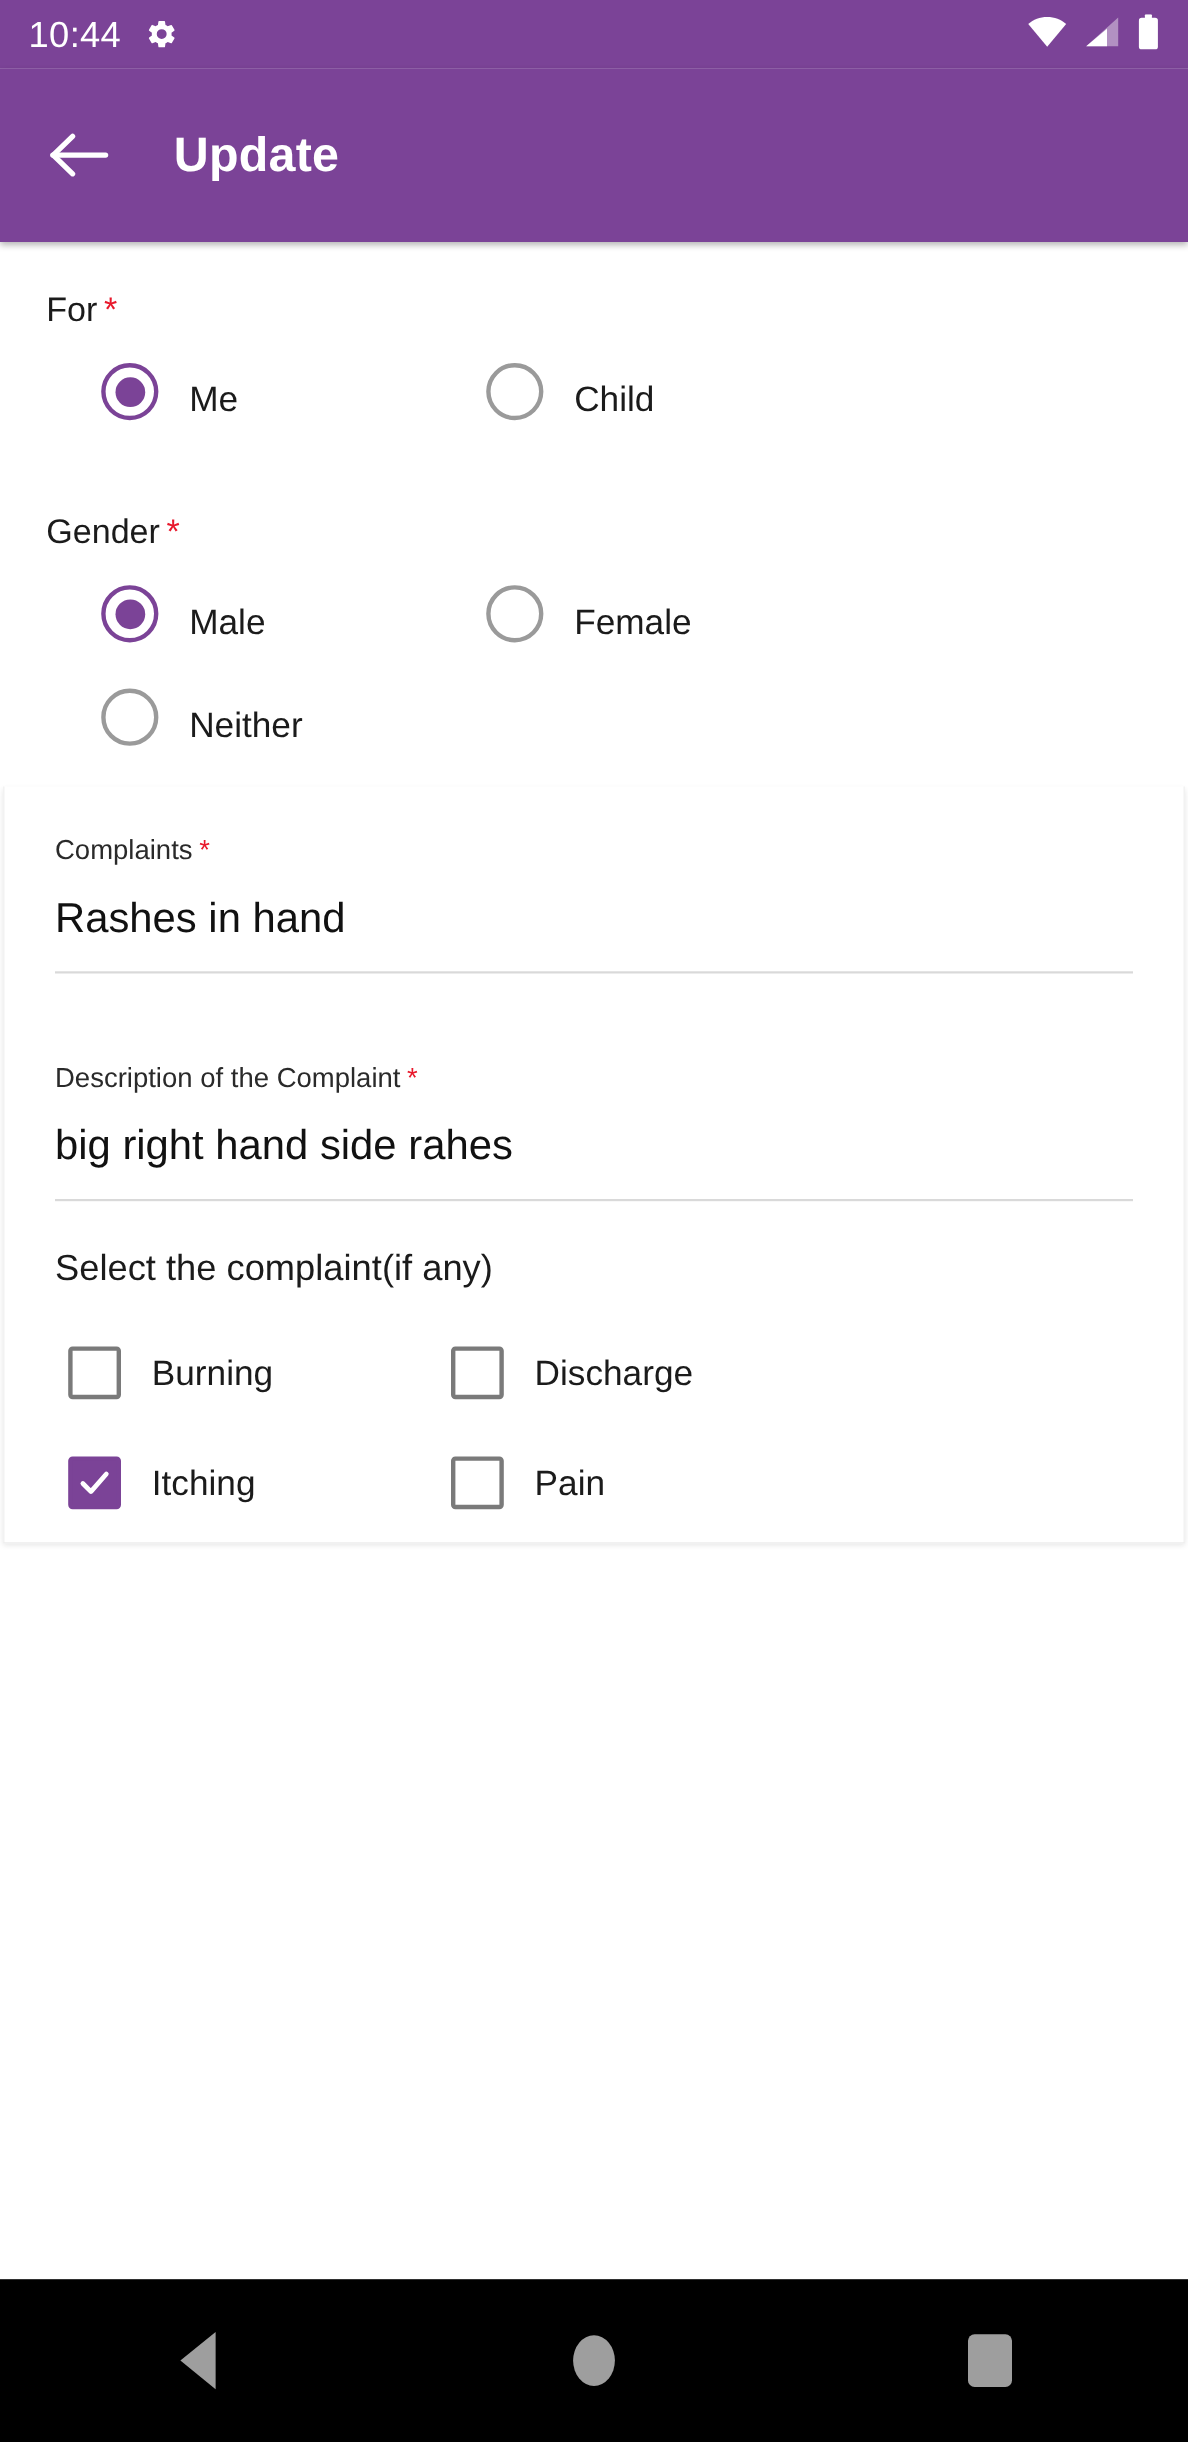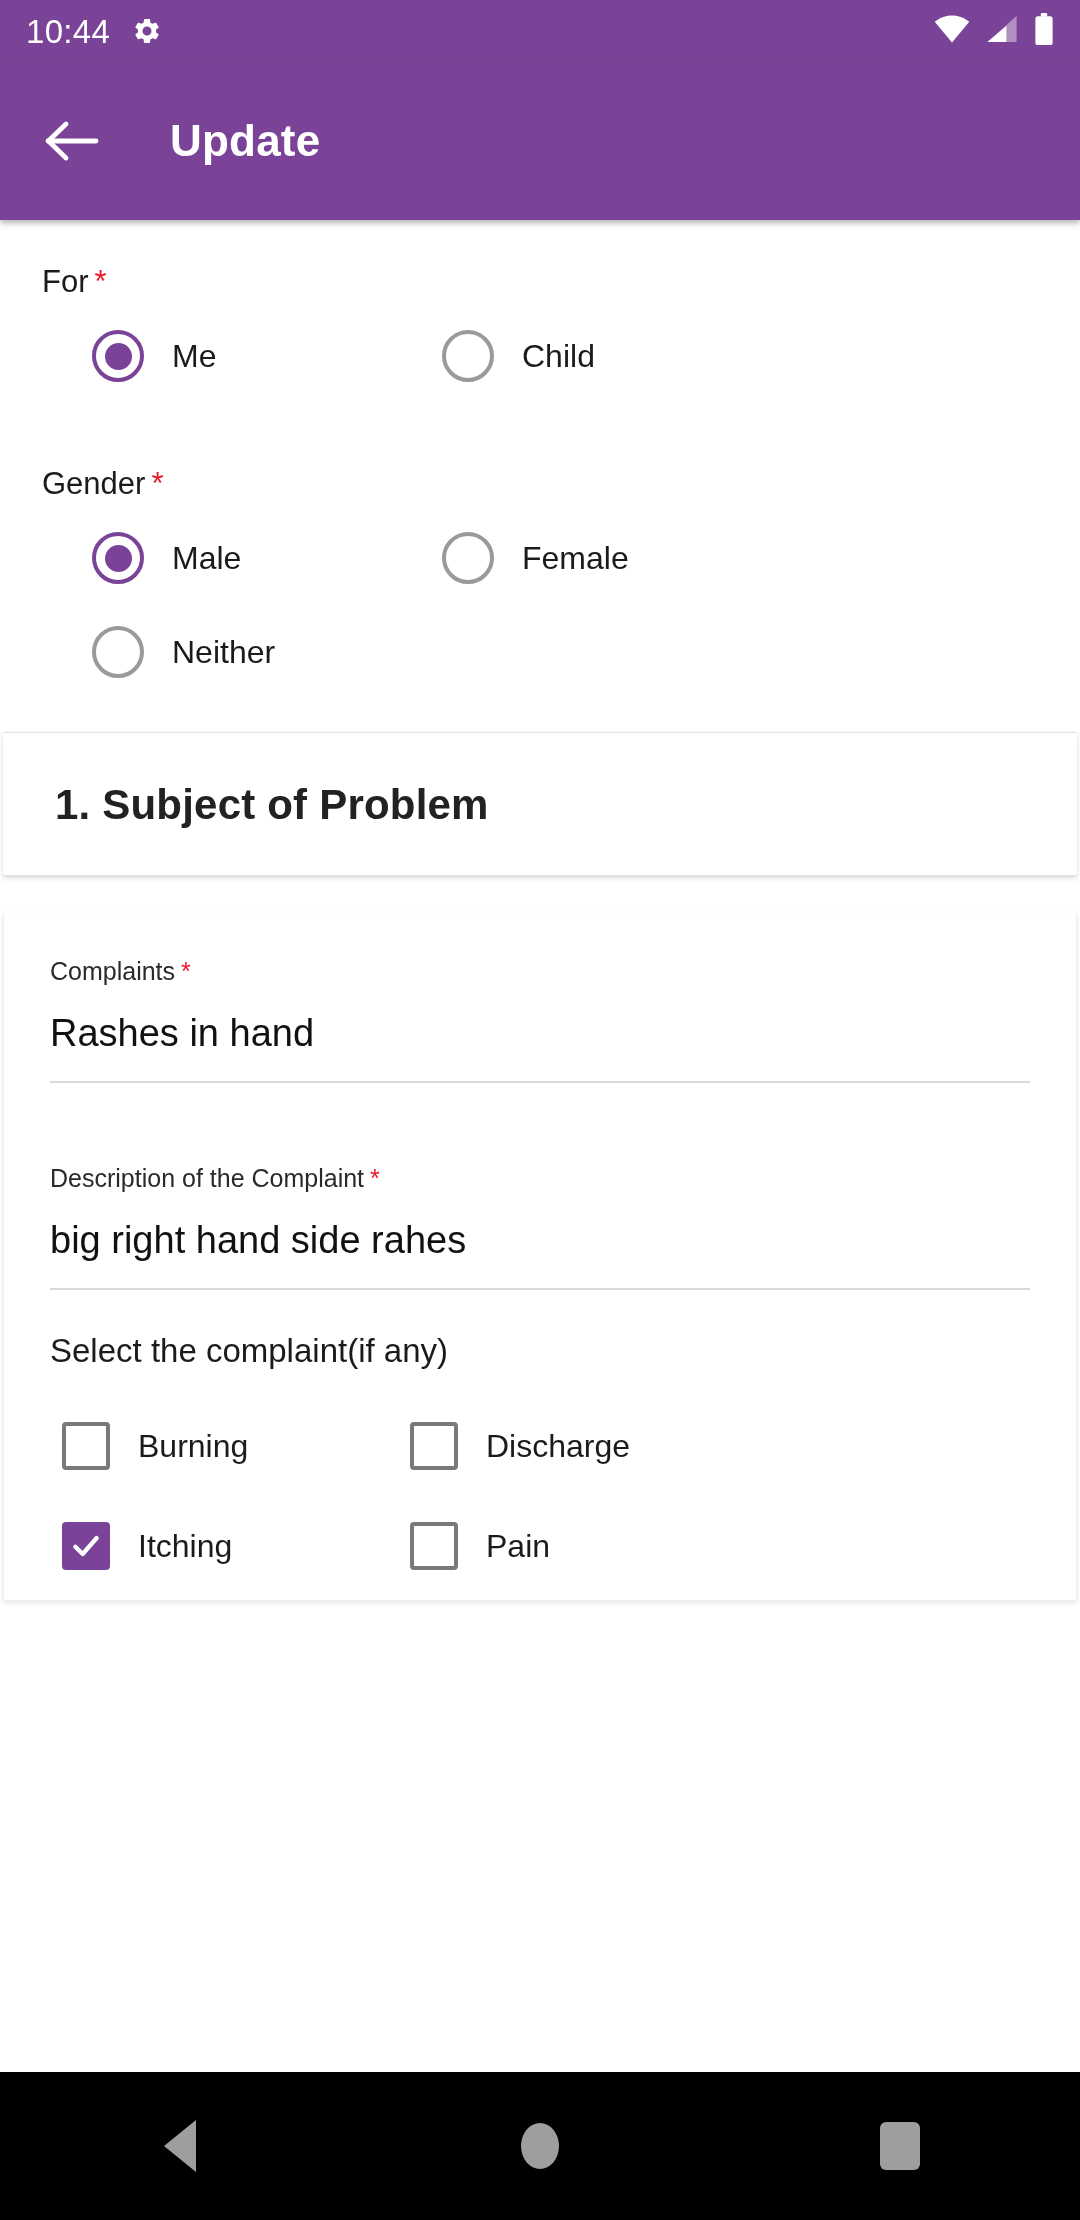--- a/index.html
+++ b/index.html
@@ -19,38 +19,38 @@
   .sb-time{ font-size:33px; font-weight:400; letter-spacing:.3px; line-height:1; }
   .sb-gear{ margin-left:22px; display:flex; align-items:center; }
   .sb-spacer{ flex:1; }
   .sb-right{ display:flex; align-items:center; gap:16px; }
 
   
   .appbar{
     height:158px; background:#7b4397; display:flex; align-items:center;
     padding:0 34px;
     box-shadow:0 3px 6px rgba(0,0,0,.30);
-    position:relative; z-index:5;gap:12px;
+    position:relative; z-index:5;
   }
   .back-btn{ width:76px; height:76px; display:flex; align-items:center; justify-content:center; }
   .appbar-title{
     color:#ffffff; font-size:44px; font-weight:bold; margin-left:48px;
     letter-spacing:.2px;
   }
 
   
   .content{ position:relative; background:#ffffff; }
 
   .field-label{
     font-size:31px; color:#1b1b1b; padding:44px 0 0 42px;
   }
   .req{ color:#e8192c; font-size:31px; margin-left:6px; }
 
   .radio-row{ display:flex; padding-left:92px; margin-top:30px; }
-  .radio-item{ display:flex; align-items:center; width:350px; }
+  .radio-item{ display:flex; align-items:flex-end; width:350px; }
   .radio{
     width:52px; height:52px; border-radius:50%;
     border:4px solid #9a9a9a; display:flex; align-items:center; justify-content:center;
     flex:none;
   }
   .radio.checked{ border-color:#7b4397; }
   .radio .dot{ width:27px; height:27px; border-radius:50%; background:#7b4397; }
   .radio-label{ font-size:32px; color:#1b1b1b; margin-left:28px; white-space:nowrap; }
 
   
@@ -188,23 +188,20 @@
         <span class="radio-label">Female</span>
       </label>
     </div>
     <div class="radio-row" style="margin-top:42px;">
       <label class="radio-item">
         <span class="radio"></span>
         <span class="radio-label">Neither</span>
       </label>
     </div>
 
-    <div class="section-card">
-      <span class="section-title">1. Subject of Problem</span>
-    </div>
 
     <div class="form-card">
 
       <div class="sub-label">
         <span>Complaints</span><span class="req">*</span>
       </div>
       <div class="value-text">Rashes in hand</div>
       <div class="divider"></div>
 
       <div class="sub-label">

